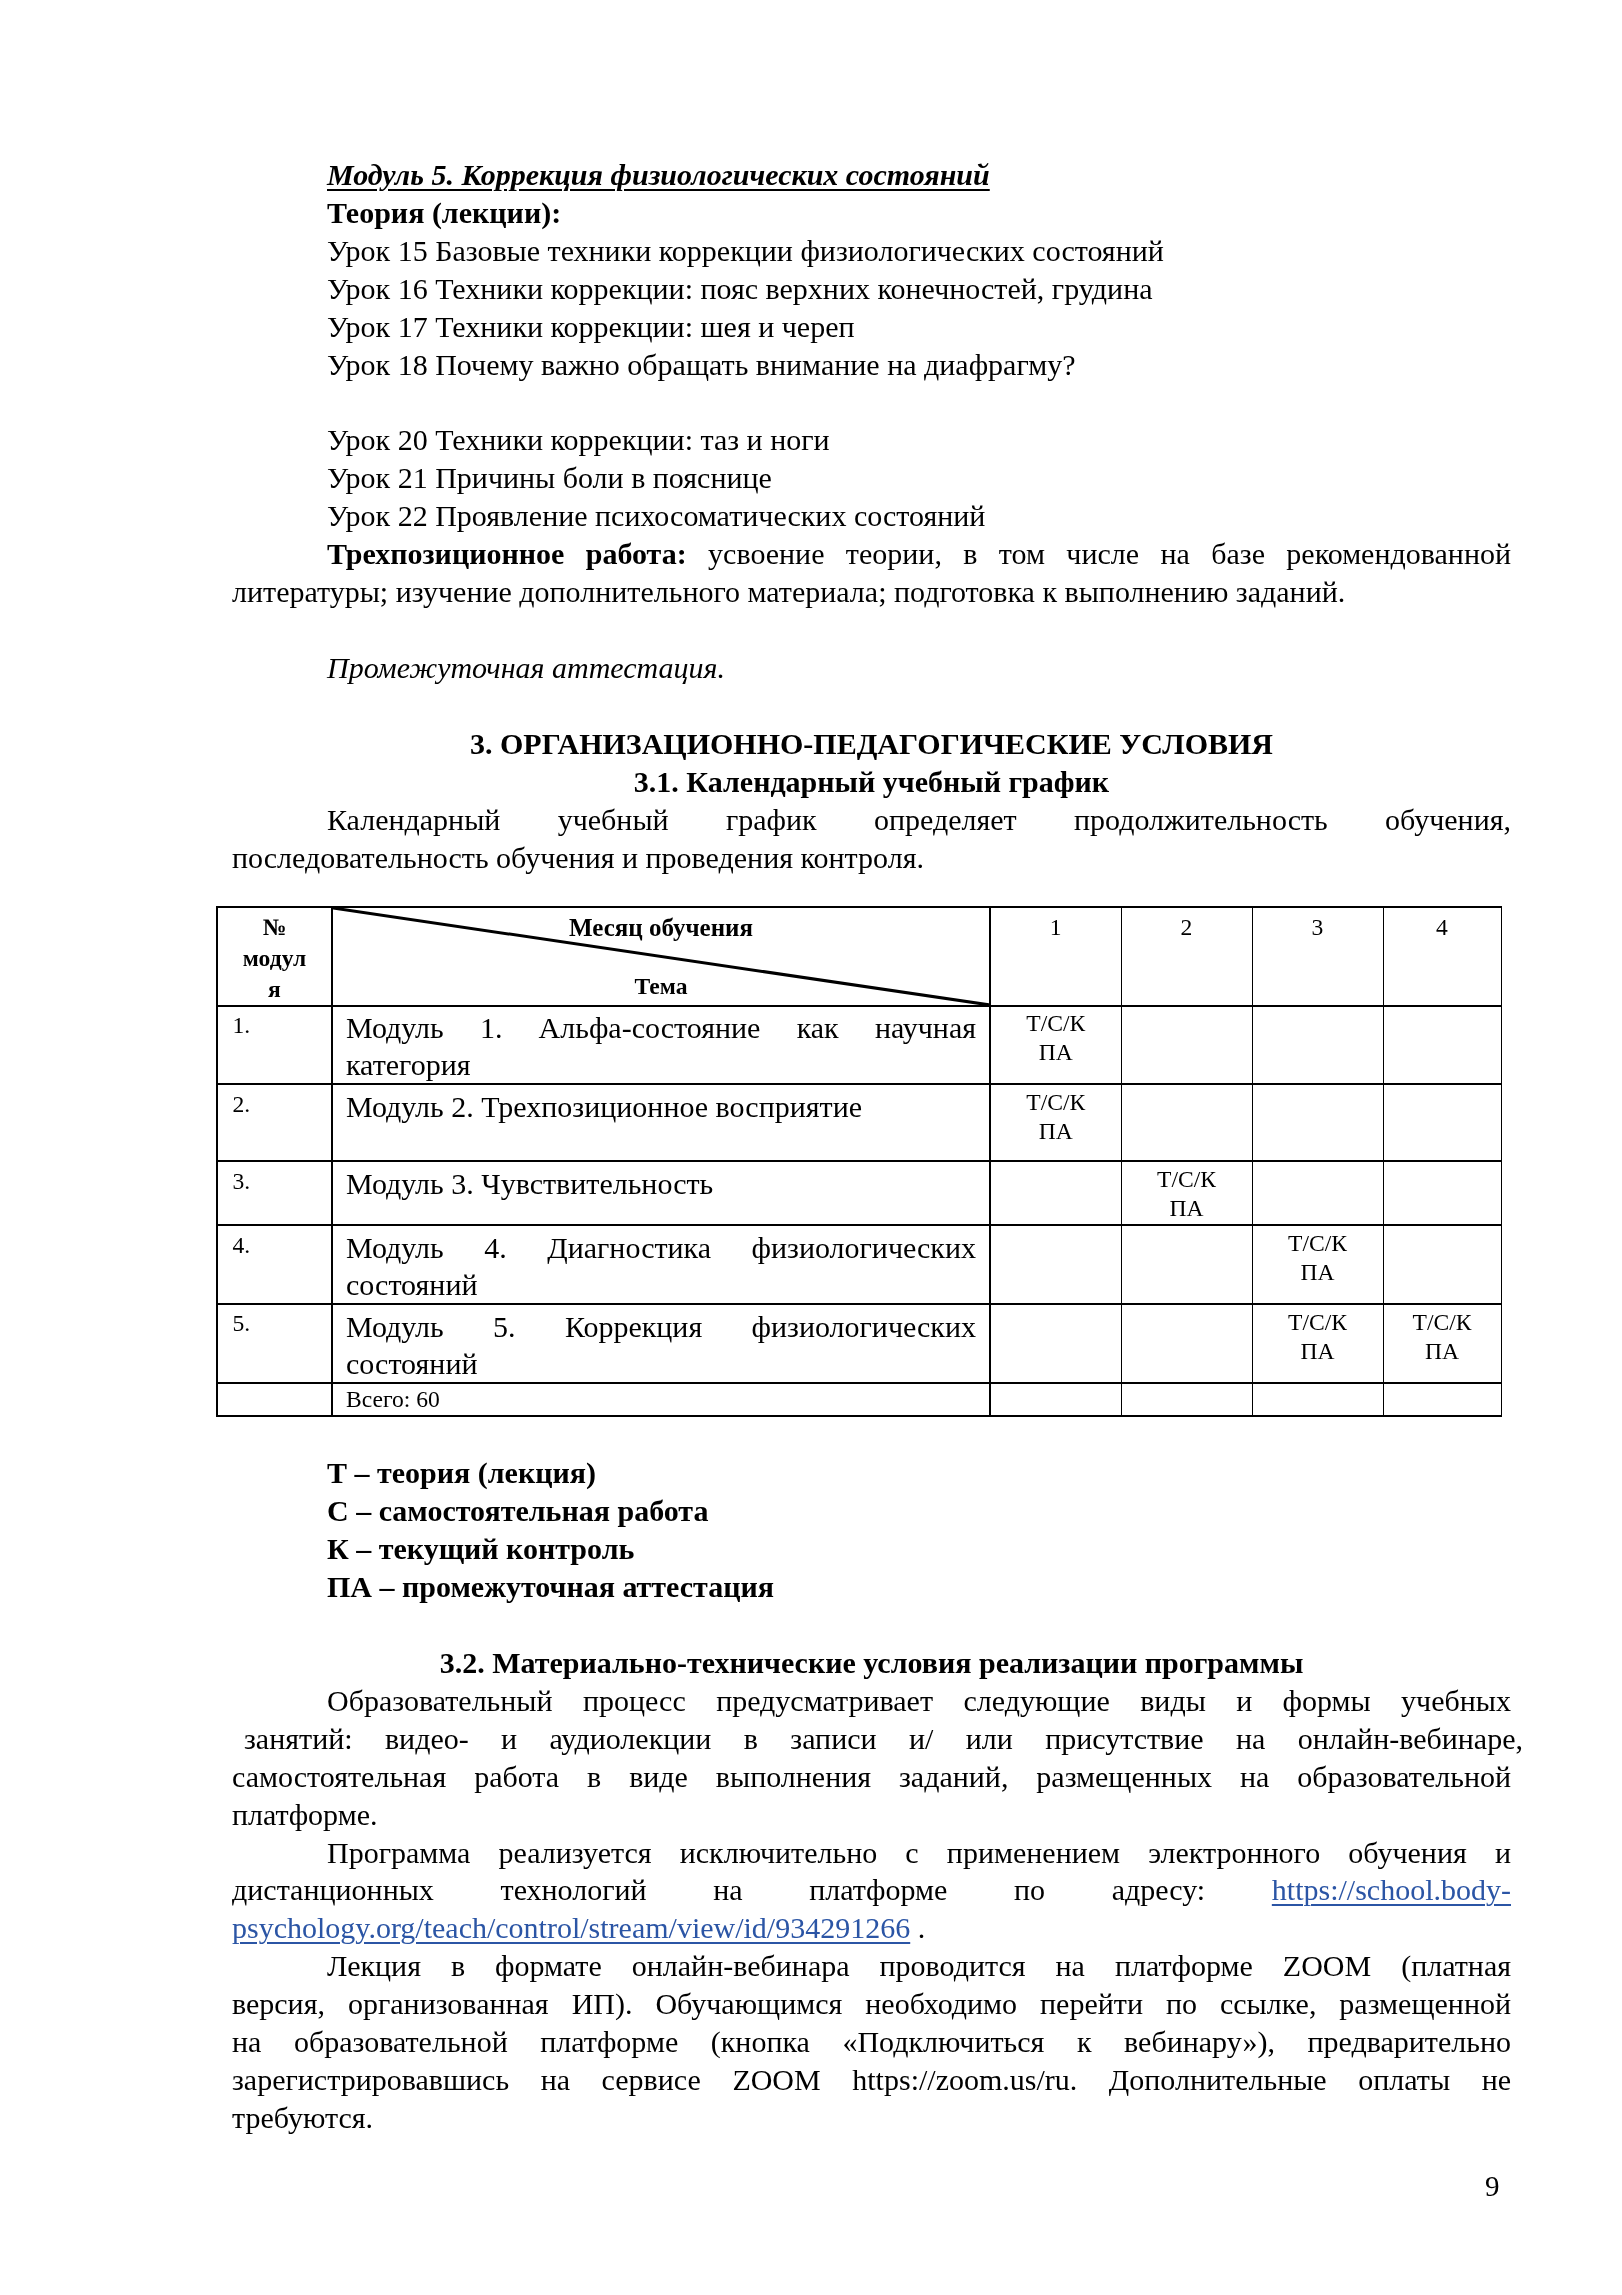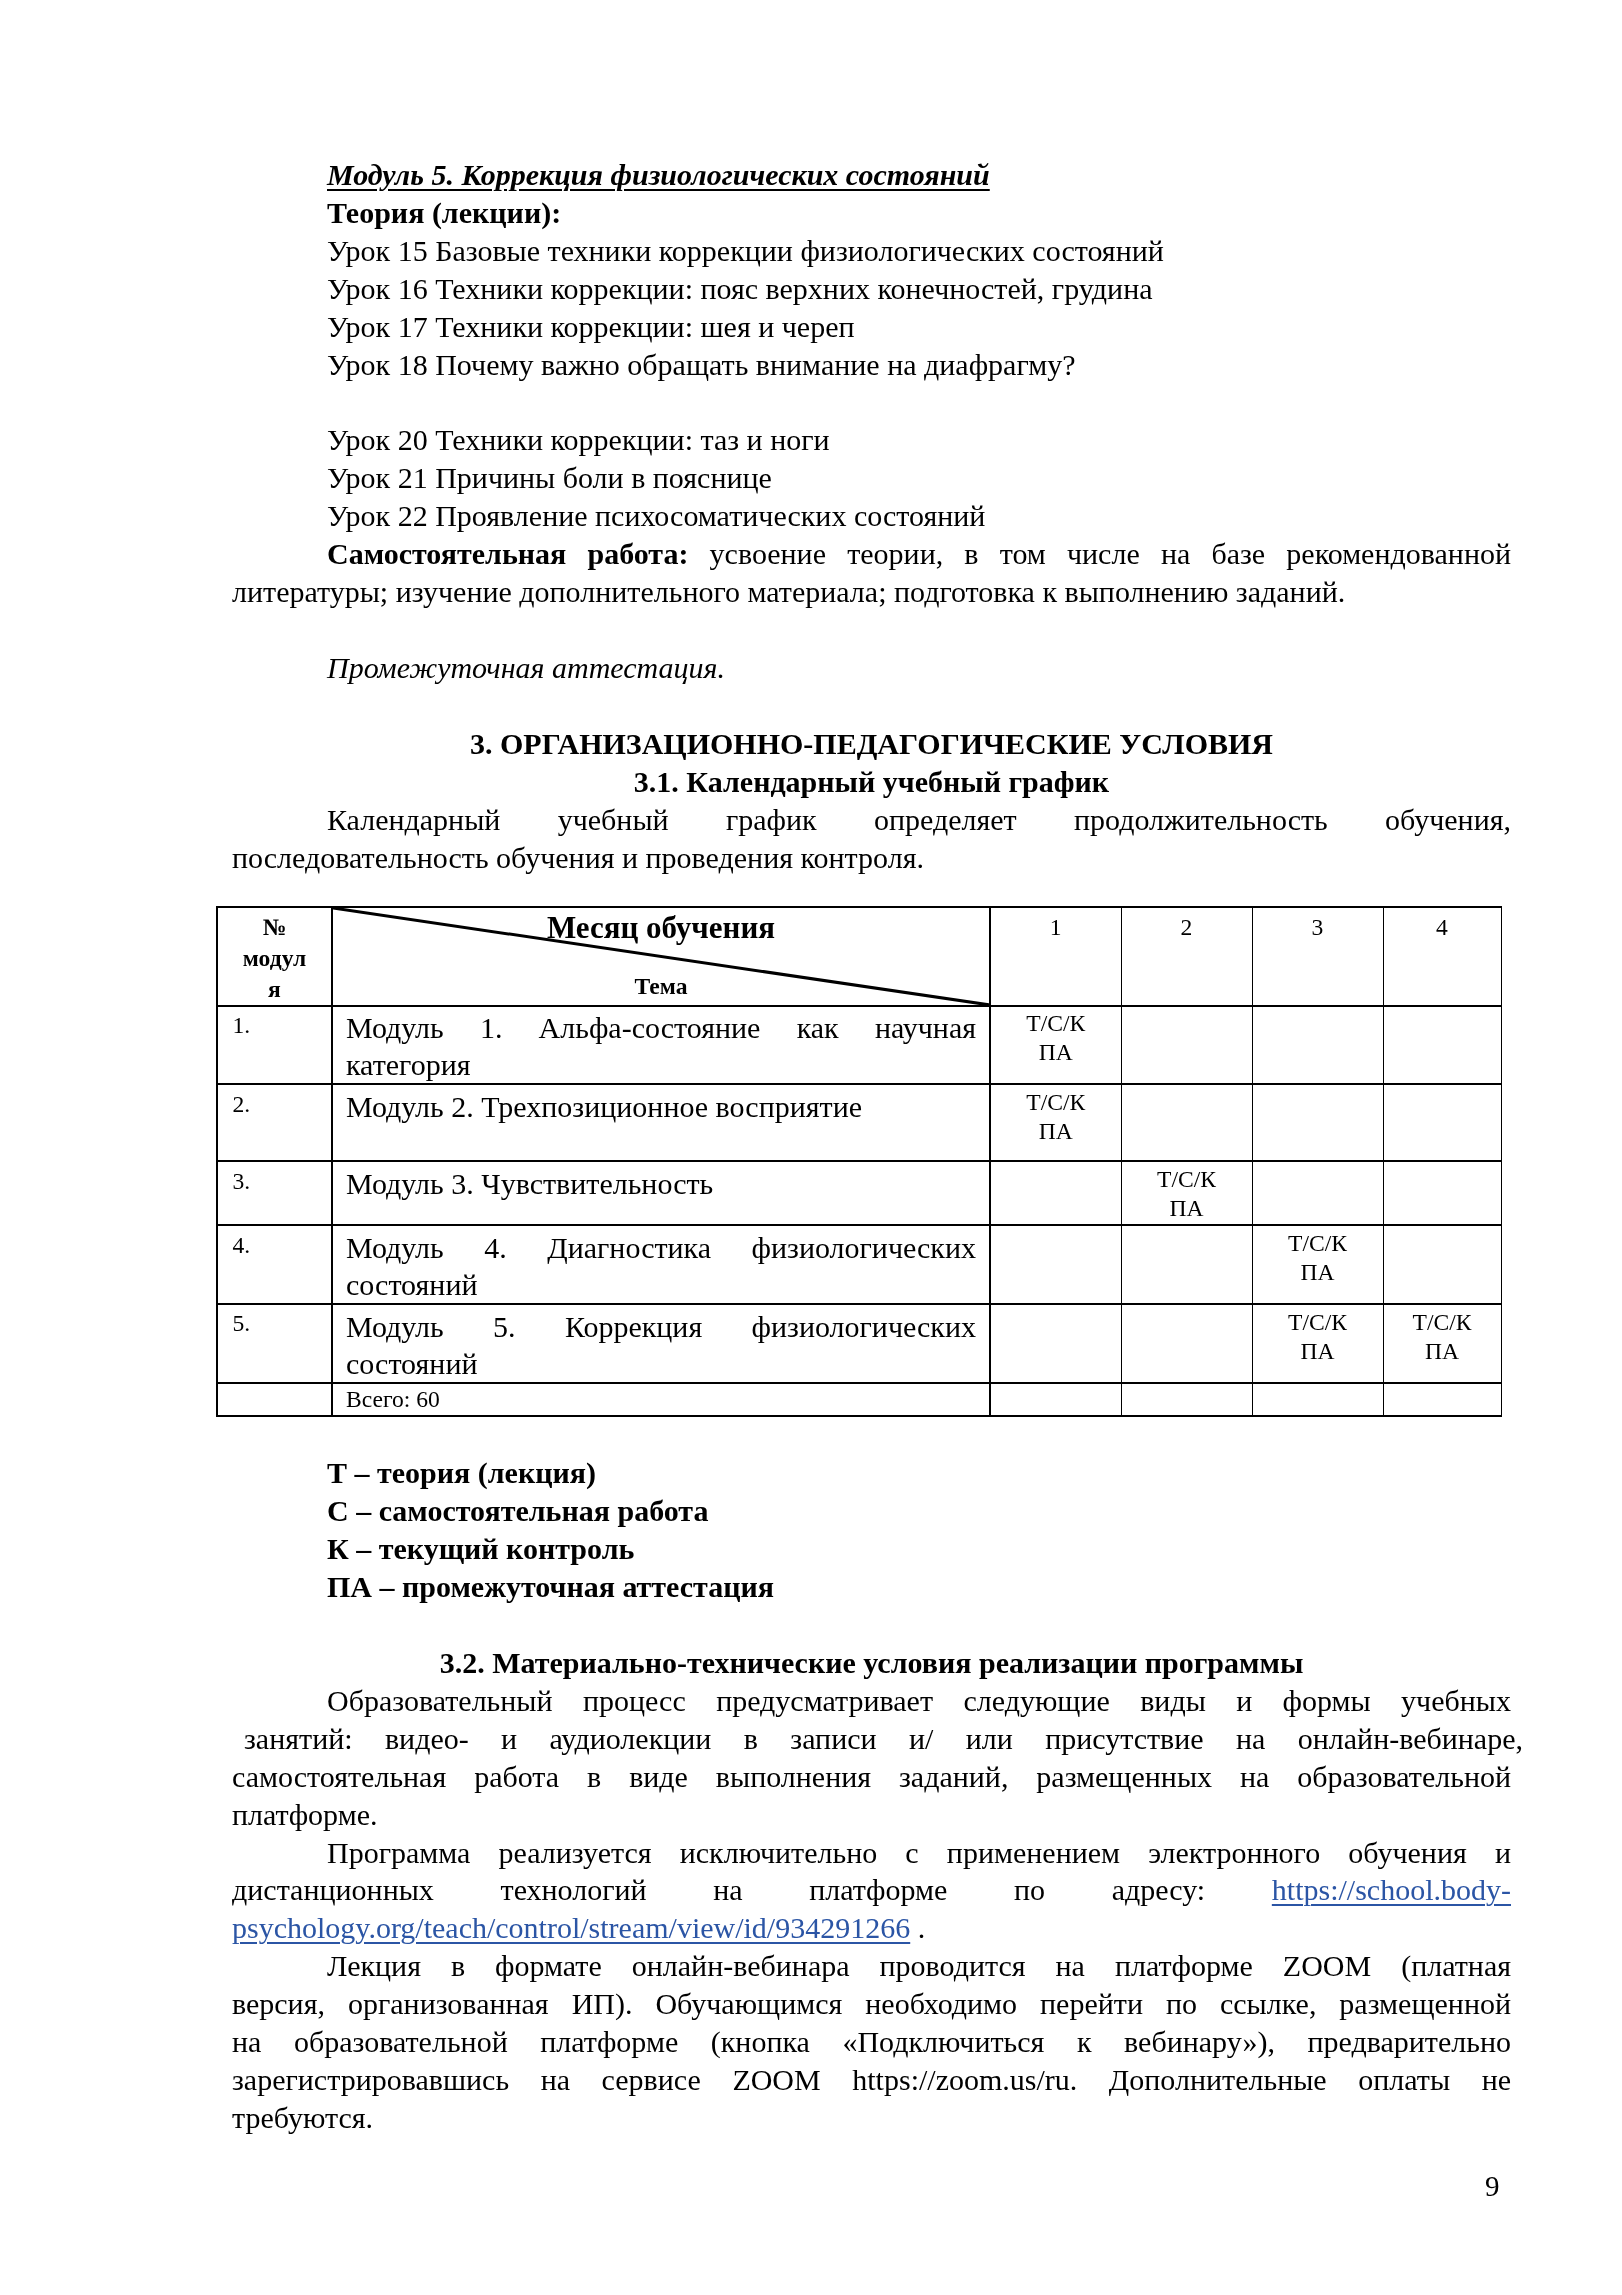--- a/index.html
+++ b/index.html
@@ -18,40 +18,40 @@
   .tbl { position: absolute; left: 216px; top: 906px; width: 1283px; border-collapse: collapse; table-layout: fixed; }
   .tbl td { border: 2px solid #000; vertical-align: top; padding: 0; position: relative; }
   .tbl .thin { border-left-width: 1.3px; border-right-width: 1.3px; }
   .hdr-num { font-size: 23.6px; font-weight: bold; text-align: center; line-height: 31px; padding-top: 3.9px !important; }
   .hdr-month { font-size: 23.6px; text-align: center; line-height: 31px; padding-top: 3.9px !important; }
   .num { font-size: 23.6px; padding: 5.2px 0 0 14.4px !important; }
   .topic { font-size: 30px; line-height: 37px; padding: 2.6px 13px 0 13px !important; text-align: justify; text-align-last: left; }
   .topic.small { font-size: 23.6px; line-height: 29px; padding-top: 1.3px !important; }
   .mark { font-size: 23.6px; text-align: center; line-height: 29px; padding-top: 2.6px !important; }
   .diag-wrap { position: absolute; left: 0; top: 0; width: 100%; height: 100%; }
-  .diag-top { position: absolute; top: 3.9px; left: 0; right: 0; text-align: center; font-size: 31px; font-weight: bold; line-height: 31px; }
+  .diag-top { position: absolute; top: 3.9px; left: 0; right: 0; text-align: center; font-size: 25px; font-weight: bold; line-height: 31px; }
   .diag-bot { position: absolute; bottom: 2.6px; left: 0; right: 0; text-align: center; font-size: 23.6px; font-weight: bold; line-height: 31px; }
 </style>
 </head>
 <body>
 
 <div class="page">
 
   <div class="line b i u" style="left:327px; top:156px;">Модуль 5. Коррекция физиологических состояний</div>
   <div class="line b" style="left:327px; top:194px;">Теория (лекции):</div>
   <div class="line" style="left:327px; top:232px;">Урок 15 Базовые техники коррекции физиологических состояний</div>
   <div class="line" style="left:327px; top:270px;">Урок 16 Техники коррекции: пояс верхних конечностей, грудина</div>
   <div class="line" style="left:327px; top:308px;text-align:right;">Урок 17 Техники коррекции: шея и череп</div>
   <div class="line" style="left:327px; top:346px;">Урок 18 Почему важно обращать внимание на диафрагму?</div>
   <div class="line" style="left:327px; top:421px;">Урок 20 Техники коррекции: таз и ноги</div>
   <div class="line" style="left:327px; top:459px;">Урок 21 Причины боли в пояснице</div>
   <div class="line" style="left:327px; top:497px;">Урок 22 Проявление психосоматических состояний</div>
 
   <div class="just" style="left:327px; top:535px; width:1184px;">
-    <span class="b">Самостоятельная работа:</span>
+    <span class="b">Трехпозиционное работа:</span>
     <span>усвоение теории, в том числе на базе рекомендованной</span>
   </div>
   <div class="line" style="left:232px; top:573px;">литературы; изучение дополнительного материала; подготовка к выполнению заданий.</div>
   <div class="line i" style="left:327px; top:649px;">Промежуточная аттестация.</div>
 
   <div class="line b center" style="left:232px; width:1279px; top:725px;">3. ОРГАНИЗАЦИОННО-ПЕДАГОГИЧЕСКИЕ УСЛОВИЯ</div>
   <div class="line b center" style="left:232px; width:1279px; top:763px;">3.1.  Календарный учебный график</div>
   <div class="just" style="left:327px; top:801px; width:1184px;">Календарный учебный график определяет продолжительность обучения,</div>
   <div class="line" style="left:232px; top:839px;">последовательность обучения и проведения контроля.</div>
 

